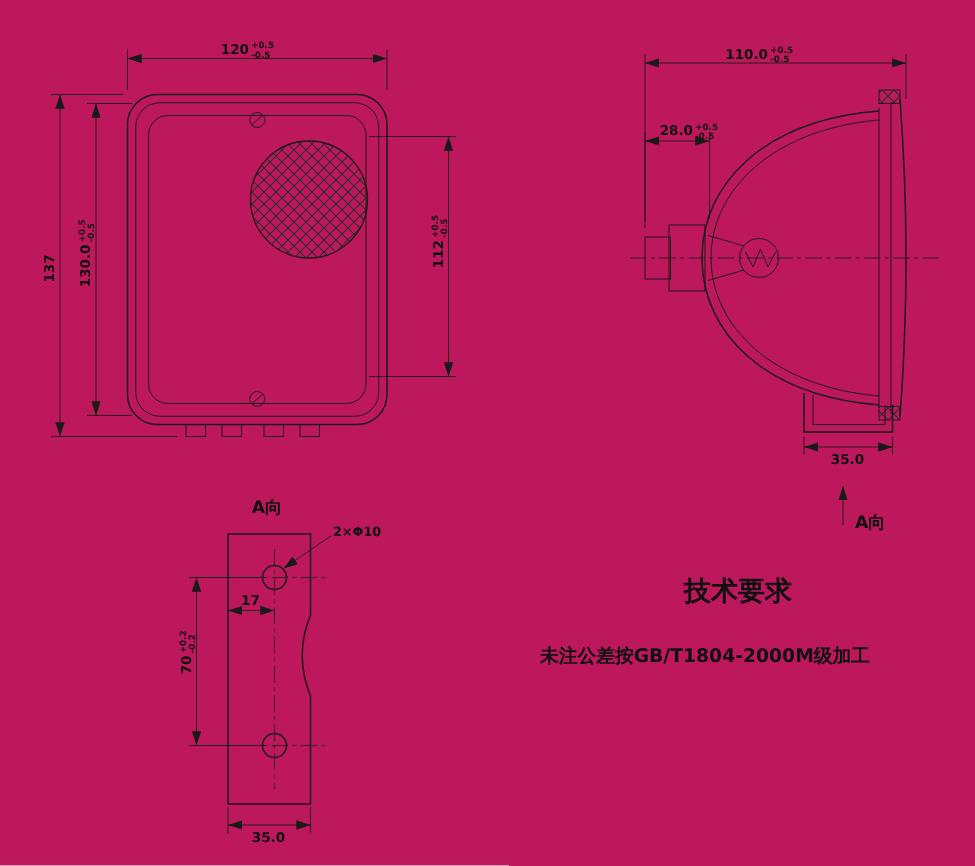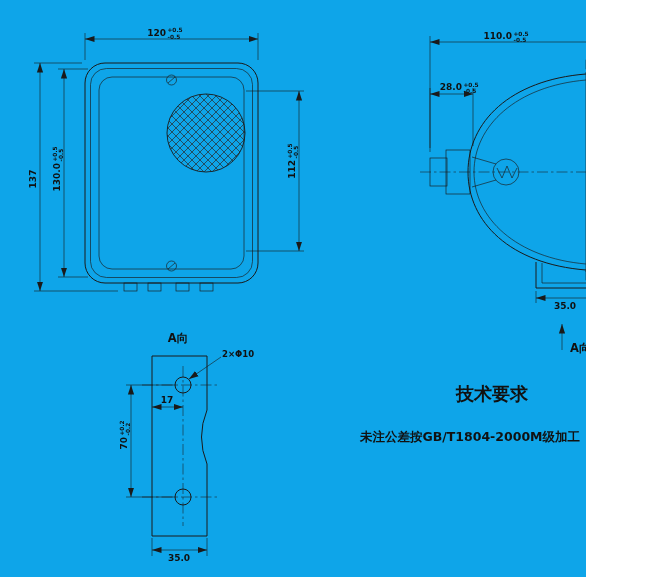--- a/index.html
+++ b/index.html
@@ -1,16 +1,16 @@
 <!DOCTYPE html>
 <html><head>
 <meta charset="utf-8">
 <style>
   html,body{margin:0;padding:0;background:#ffffff;}
-  .canvas{width:586px;height:577px;background:#0ea5e9;position:relative;overflow:hidden;}
+  .canvas{width:650px;height:577px;background:#be185d;position:relative;overflow:hidden;}
   svg{display:block;}
   .outline{fill:none;stroke:#1a1a1a;stroke-width:1;}
   .thin{fill:none;stroke:#1a1a1a;stroke-width:0.65;}
   .dim{fill:none;stroke:#1a1a1a;stroke-width:0.6;}
   .cl{fill:none;stroke:#1a1a1a;stroke-width:0.55;stroke-dasharray:11 3 2.5 3;}
   text{font-family:"DejaVu Sans","Liberation Sans",sans-serif;fill:#111;}
   .t9{font-size:9px;font-weight:bold;}
   .t8{font-size:8.5px;font-weight:bold;}
   .t6{font-size:5.8px;font-weight:bold;}
   .t11{font-size:11.5px;font-weight:bold;}

